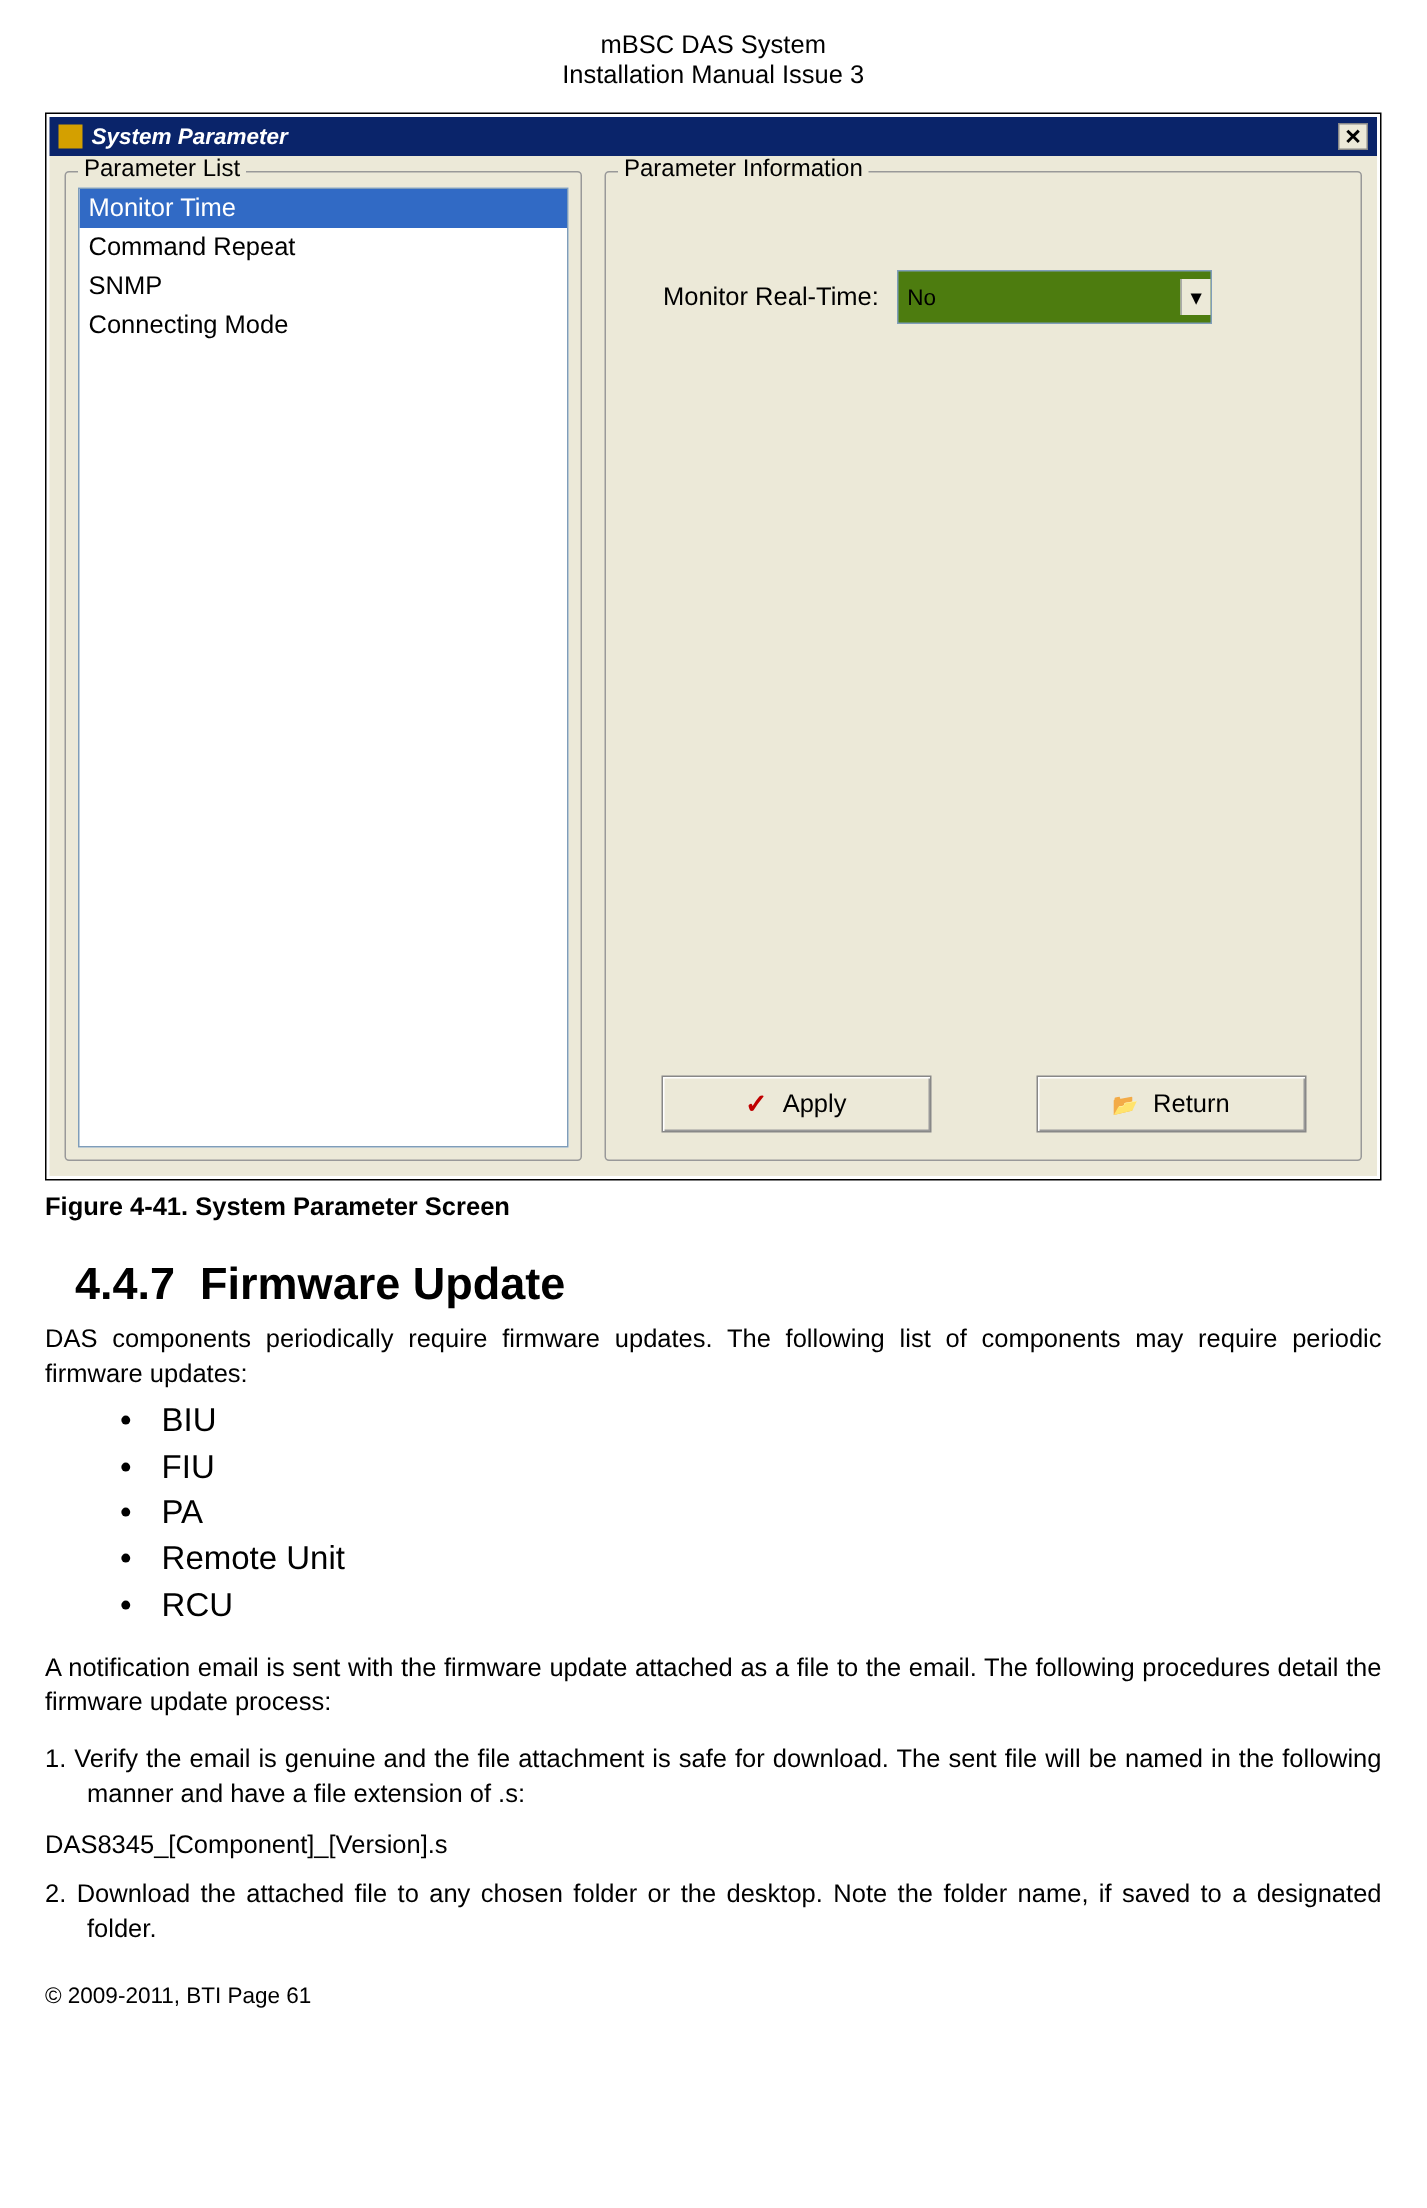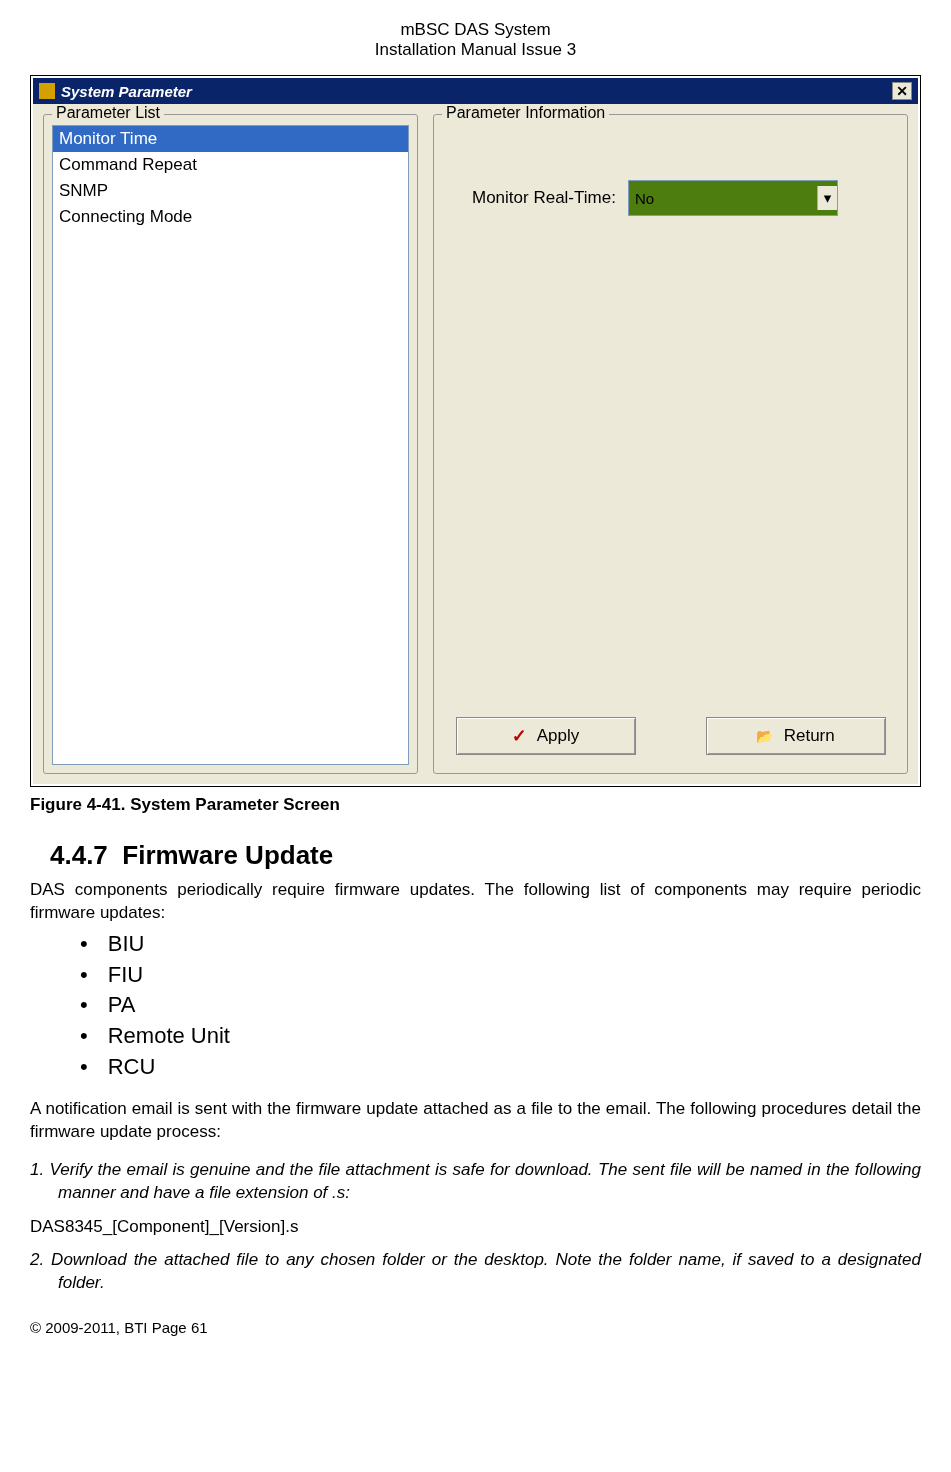--- a/index.html
+++ b/index.html
@@ -74,21 +74,21 @@
     }
     .fieldset-legend {
       position: absolute;
       top: -11px;
       left: 8px;
       background: #ece9d8;
       padding: 0 4px;
       font-size: 16px;
     }
     .param-list-fieldset {
-      width: 375px;
+      width: 345px;
       display: flex;
       flex-direction: column;
     }
     .param-list {
       background: #fff;
       border: 1px solid #7f9db9;
       flex: 1;
       overflow: auto;
     }
     .param-item {
@@ -166,21 +166,21 @@
     .return-icon {
       font-size: 14px;
     }
     .figure-caption {
       text-align: left;
       font-weight: bold;
       font-size: 17px;
       margin-bottom: 25px;
     }
     .section-heading {
-      font-size: 26px;
+      font-size: 30px;
       font-weight: bold;
       margin-left: 20px;
       margin-bottom: 8px;
     }
     .body-text {
       font-size: 17px;
       line-height: 1.35;
       text-align: justify;
       margin-bottom: 4px;
     }
@@ -197,21 +197,20 @@
       content: "•";
       margin-right: 20px;
     }
     .numbered-item {
       font-size: 17px;
       line-height: 1.35;
       text-align: justify;
       margin-bottom: 12px;
       padding-left: 28px;
       text-indent: -28px;
-      font-style: italic;
     }
     .filename-line {
       font-size: 17px;
       margin-bottom: 12px;
     }
     .footer {
       font-size: 15px;
       margin-top: 25px;
     }
   </style>

